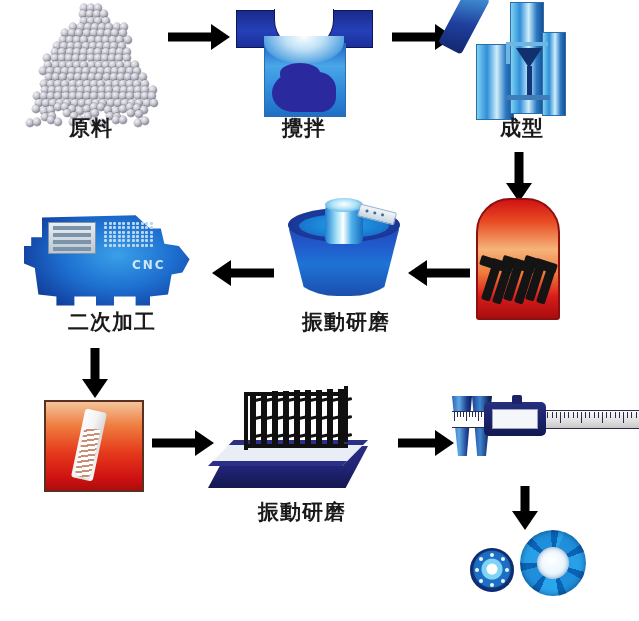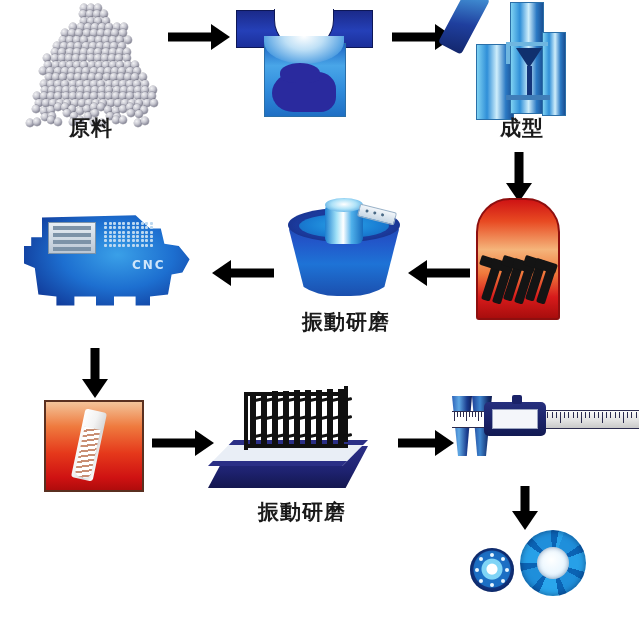--- a/index.html
+++ b/index.html
@@ -537,20 +537,21 @@
 
   <div class="node" style="left:236px;top:10px;">
     <div class="art mixer">
       <div class="bar"></div>
         <div class="notch"></div>
       <div class="tub"></div>
         <div class="tubtop"></div>
         <div class="blob"></div>
     </div>
   </div>
+  <div class="caption" style="left:234px;top:118px;width:140px;">攪拌</div>
 
   <div class="arrow right" style="left:392px;top:22px;width:62px;height:30px;">
     <div class="shaft" style="width:46px;"></div>
       <div class="head"></div>
   </div>
 
   <div class="node" style="left:462px;top:2px;">
     <div class="art press">
       <div class="col c1"></div>
         <div class="col c2"></div>
@@ -689,20 +690,21 @@
           <i style="left: 23px; top: 21.5px;"></i>
           <i style="left: 27.6px; top: 21.5px;"></i>
           <i style="left: 32.2px; top: 21.5px;"></i>
           <i style="left: 36.8px; top: 21.5px;"></i>
           <i style="left: 41.4px; top: 21.5px;"></i>
           <i style="left: 46px; top: 21.5px;"></i>
         </div>
       <div class="label">CNC</div>
     </div>
   </div>
+  <div class="caption" style="left:22px;top:312px;width:180px;">二次加工</div>
 
   <div class="arrow down" style="left:80px;top:348px;width:30px;height:50px;">
     <div class="shaft" style="height:34px;"></div>
       <div class="head"></div>
   </div>
 
   <div class="node" style="left:44px;top:400px;">
     <div class="art heat">
       <div class="box"></div>
       <div class="slot"></div>

